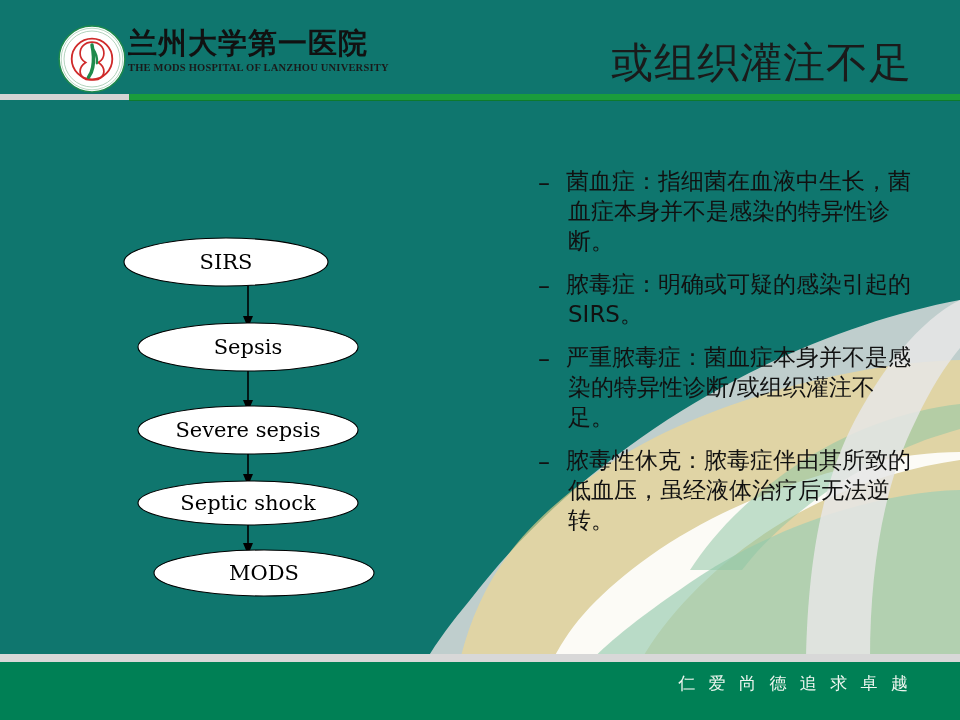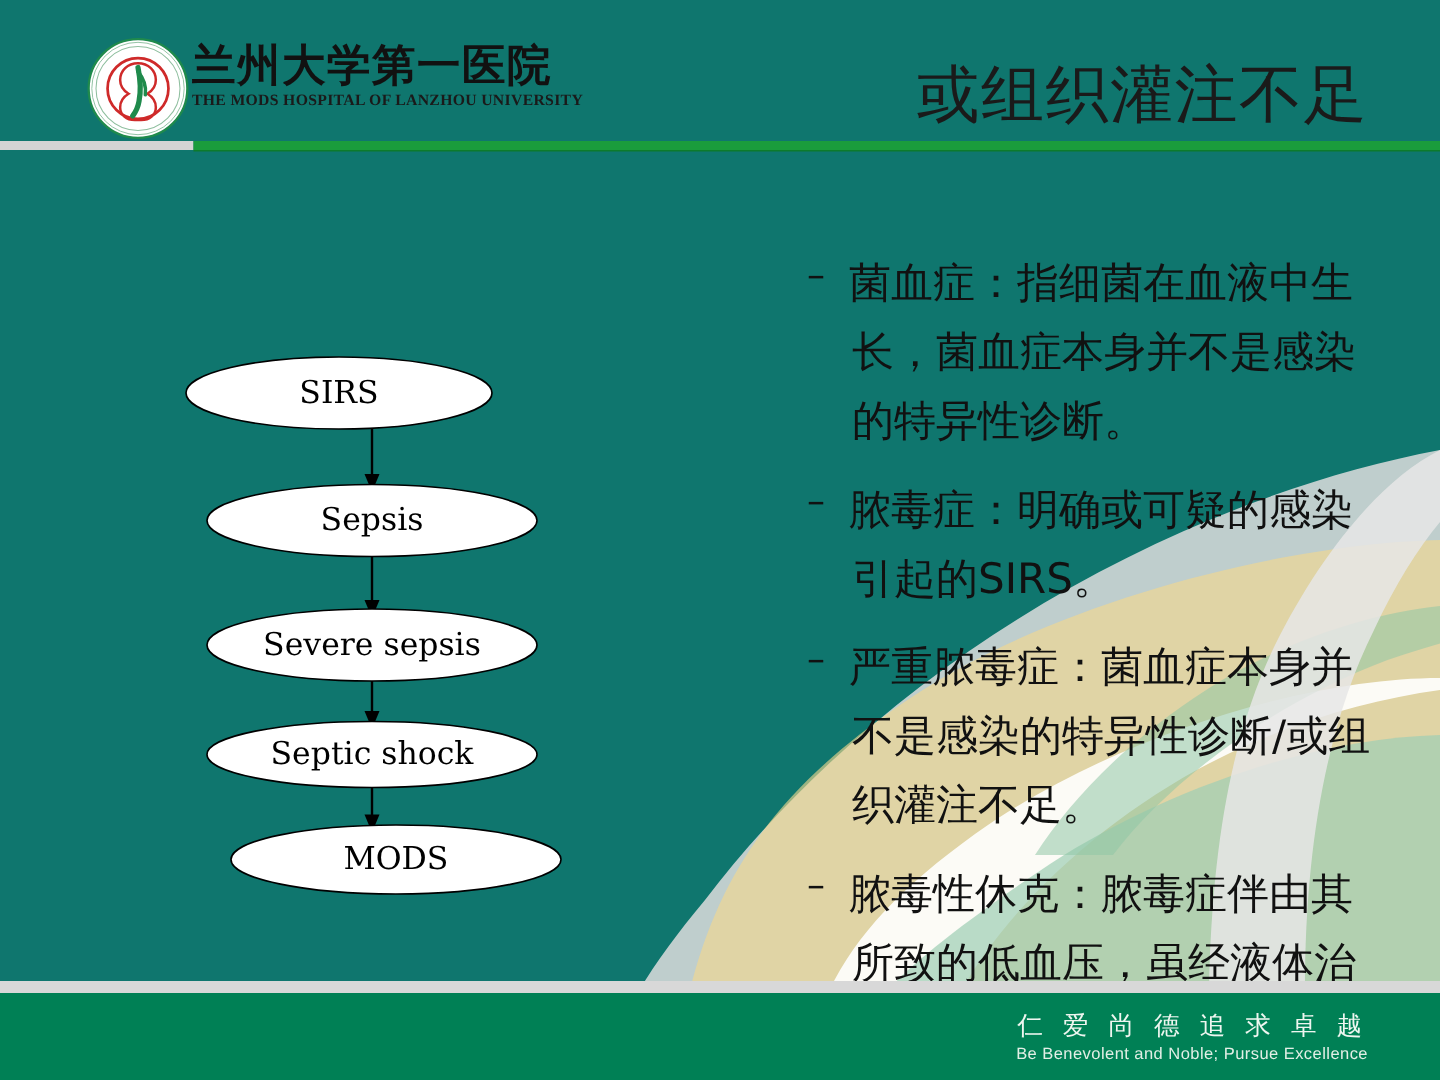--- a/index.html
+++ b/index.html
@@ -126,22 +126,22 @@
     flex: 0 0 auto;
     width: 30px;
     font-family: "DejaVu Sans", sans-serif;
     font-size: 24px;
     line-height: 34px;
     color: #111111;
   }
   .bullet-text {
     flex: 1 1 auto;
     font-family: "DejaVu Sans", sans-serif;
-    font-size: 28px;
-    line-height: 46px;
+    font-size: 23px;
+    line-height: 30px;
     color: #111111;
     text-indent: -2px;
   }
 
   
   #footer-gray {
     position: absolute;
     left: 0; top: 654px;
     width: 960px; height: 8px;
     background: #d8d8d8;
@@ -278,15 +278,14 @@
 
     <div class="bullet-row">
       <span class="bullet-dash">–</span>
       <span class="bullet-text">脓毒性休克：脓毒症伴由其所致的低血压，虽经液体治疗后无法逆转。</span>
     </div>
   </div>
 
   <div id="footer-gray"></div>
   <div id="footer-band"></div>
   <div id="footer-motto-cn">仁 爱 尚 德    追 求 卓 越</div>
-  <div id="footer-motto-en">Be Benevolent and Noble;  Pursue Excellence</div>
 
 </div>
 
 </body></html>

